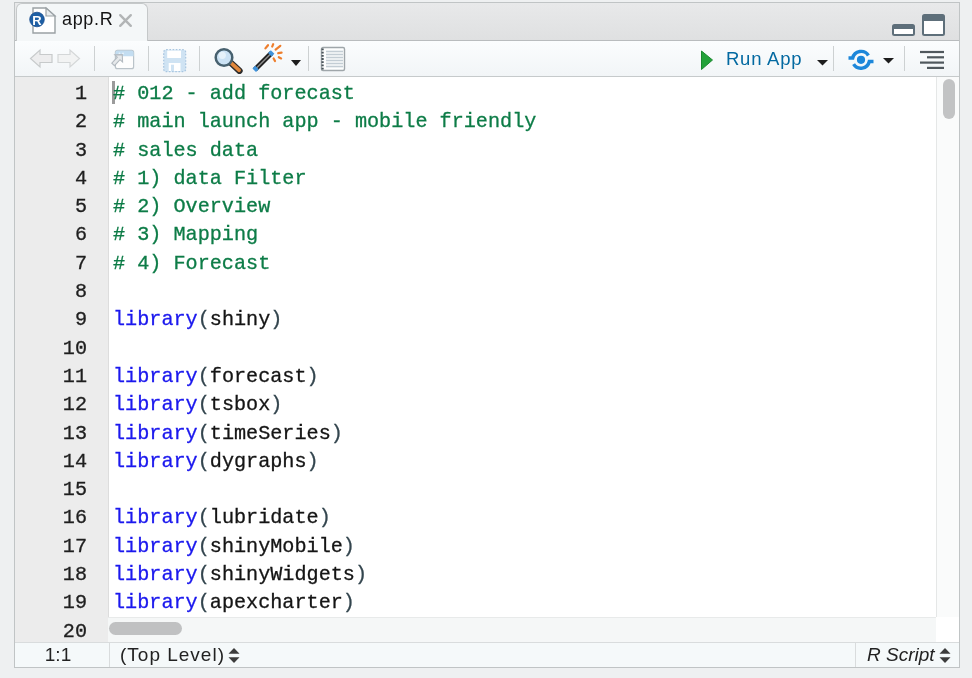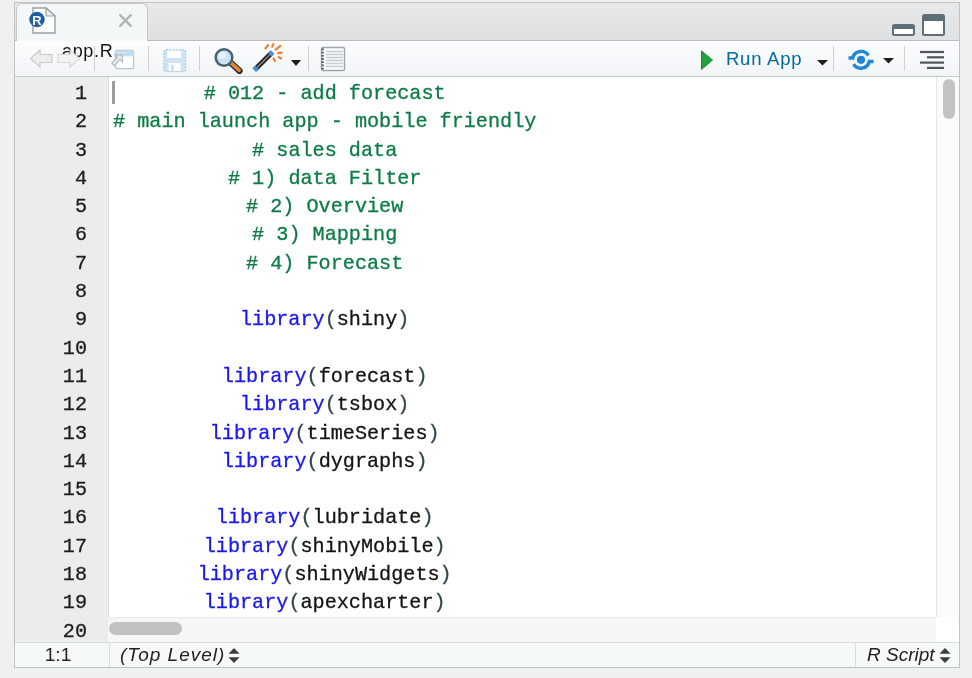--- a/index.html
+++ b/index.html
@@ -13,32 +13,32 @@
 
 #pane{left:14px;top:2px;width:946px;height:666px;background:#fff;
       border:1px solid #c0c4c5;box-sizing:border-box;}
 
 #tabbar{left:15px;top:3px;width:944px;height:38px;
         background:linear-gradient(#e8e9ea,#dfe0e1);
         border-bottom:1px solid #b9bcbe;box-sizing:border-box;z-index:1;}
 #tab{left:16px;top:3px;width:132px;height:38px;background:#f4f7f8;
      border:1px solid #c5c8c9;border-bottom:none;border-radius:6px 6px 0 0;
      box-sizing:border-box;z-index:2;}
-#tabtxt{left:62px;top:9px;z-index:4;font-size:18px;color:#141414;letter-spacing:0.65px;margin-top:32px;}
+#tabtxt{left:62px;top:9px;z-index:4;font-size:18px;color:#141414;letter-spacing:0.65px;}
 
 
 #toolbar{left:15px;top:41px;width:944px;height:36px;
          background:linear-gradient(#fbfdfe,#f2f5f7);
          border-bottom:1px solid #c6cacb;box-sizing:border-box;z-index:1;}
 .sep{z-index:4;position:absolute;width:1px;background:#cdd1d2;top:46px;height:25px;}
 #runtxt{left:726px;top:50px;font-size:18.5px;line-height:18.5px;color:#0369a1;z-index:4;letter-spacing:0.75px;}
 
 #gutter{left:15px;top:77px;width:93px;height:565px;background:#ececec;
         border-right:1px solid #dddddd;box-sizing:content-box;}
-pre{margin:0;font-family:"Liberation Mono",monospace;font-size:20.17px;line-height:28.29px;text-align:center;-webkit-text-stroke:0.3px;}
+pre{margin:0;font-family:"Liberation Mono",monospace;font-size:20.17px;line-height:28.29px;-webkit-text-stroke:0.3px;}
 #nums{left:15px;top:80px;width:72px;text-align:right;color:#1f1f1f;}
 #code{left:113px;top:80px;color:#151515;}
 .c{color:#0d7c47;}
 .k{color:#1b18ee;}
 .p{color:#33454e;}
 #cursor{left:112px;top:81px;width:3px;height:23px;background:#9b9b9b;}
 
 #vtrack{left:936px;top:77px;width:23px;height:540px;background:#fafbfb;border-left:1px solid #e5e7e7;box-sizing:border-box;}
 #vthumb{left:943px;top:79px;width:12px;height:40px;border-radius:6px;background:#c2c3c4;}
 #hthumb{left:109px;top:622px;width:73px;height:13px;border-radius:6.5px;background:#c0c1c2;z-index:2;}
@@ -208,21 +208,21 @@
 <span class="k">library</span><span class="p">(</span>shinyWidgets<span class="p">)</span>
 <span class="k">library</span><span class="p">(</span>apexcharter<span class="p">)</span></pre>
 <div class="abs" id="vtrack"></div>
 <div class="abs" style="left:108px;top:617px;width:828px;height:25px;background:#f5f7f7;border-top:1px solid #e8eaea;box-sizing:border-box;"></div>
 <div class="abs" id="vthumb"></div>
 <div class="abs" id="hthumb"></div>
 
 <div class="abs" id="status"></div>
 <div class="st" style="left:38px;width:40px;text-align:center;">1:1</div>
 <div class="vsep" style="left:109px"></div>
-<div class="st" style="left:120px;letter-spacing:1px;font-style:italic;">(Top Level)</div>
+<div class="st" style="left:120px;letter-spacing:1px;">(Top Level)</div>
 <svg class="abs" style="left:227px;top:647px" width="14" height="17" viewBox="0 0 14 17">
   <path d="M1.5 6.8 L7 1 L12.5 6.8 Z" fill="#3c3c3c"></path>
   <path d="M1.5 10.2 L7 16 L12.5 10.2 Z" fill="#3c3c3c"></path>
 </svg>
 <div class="vsep" style="left:855px"></div>
 <div class="st" style="left:867px;font-style:italic;">R Script</div>
 <svg class="abs" style="left:938px;top:647px" width="14" height="17" viewBox="0 0 14 17">
   <path d="M1.5 6.8 L7 1 L12.5 6.8 Z" fill="#3c3c3c"></path>
   <path d="M1.5 10.2 L7 16 L12.5 10.2 Z" fill="#3c3c3c"></path>
 </svg>

